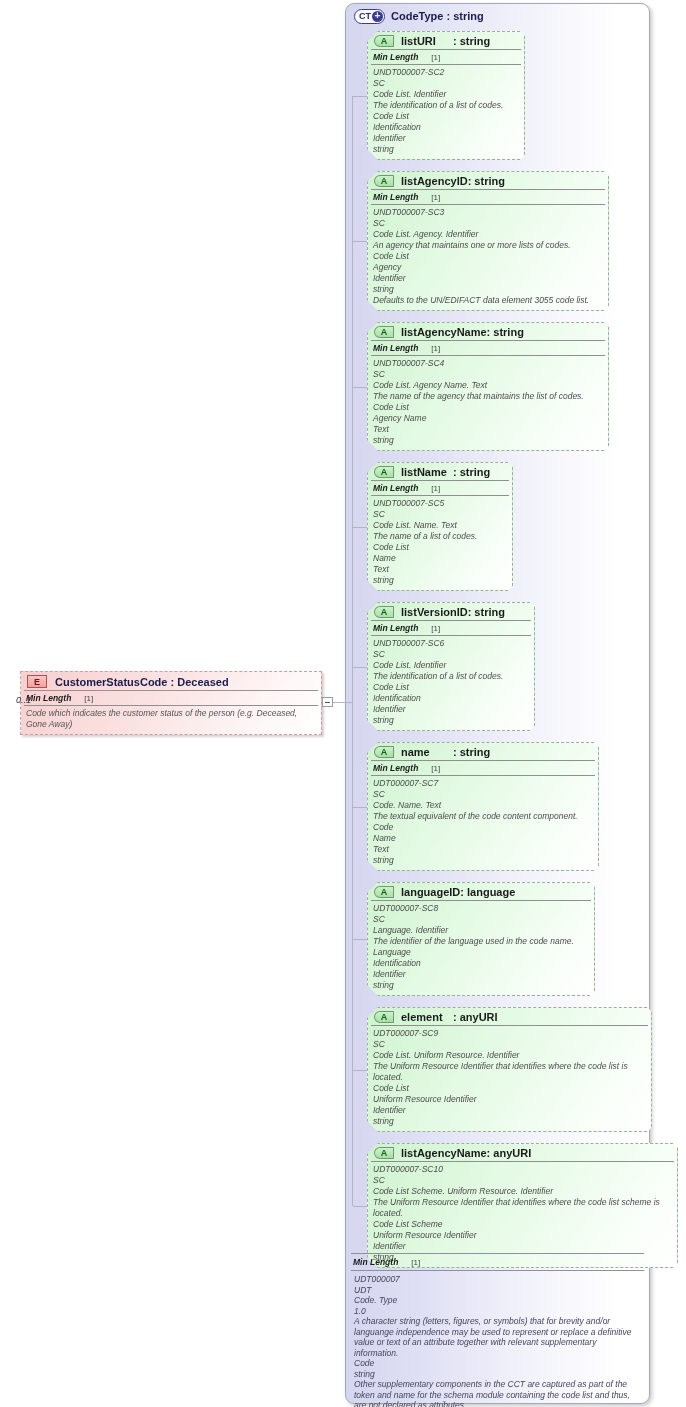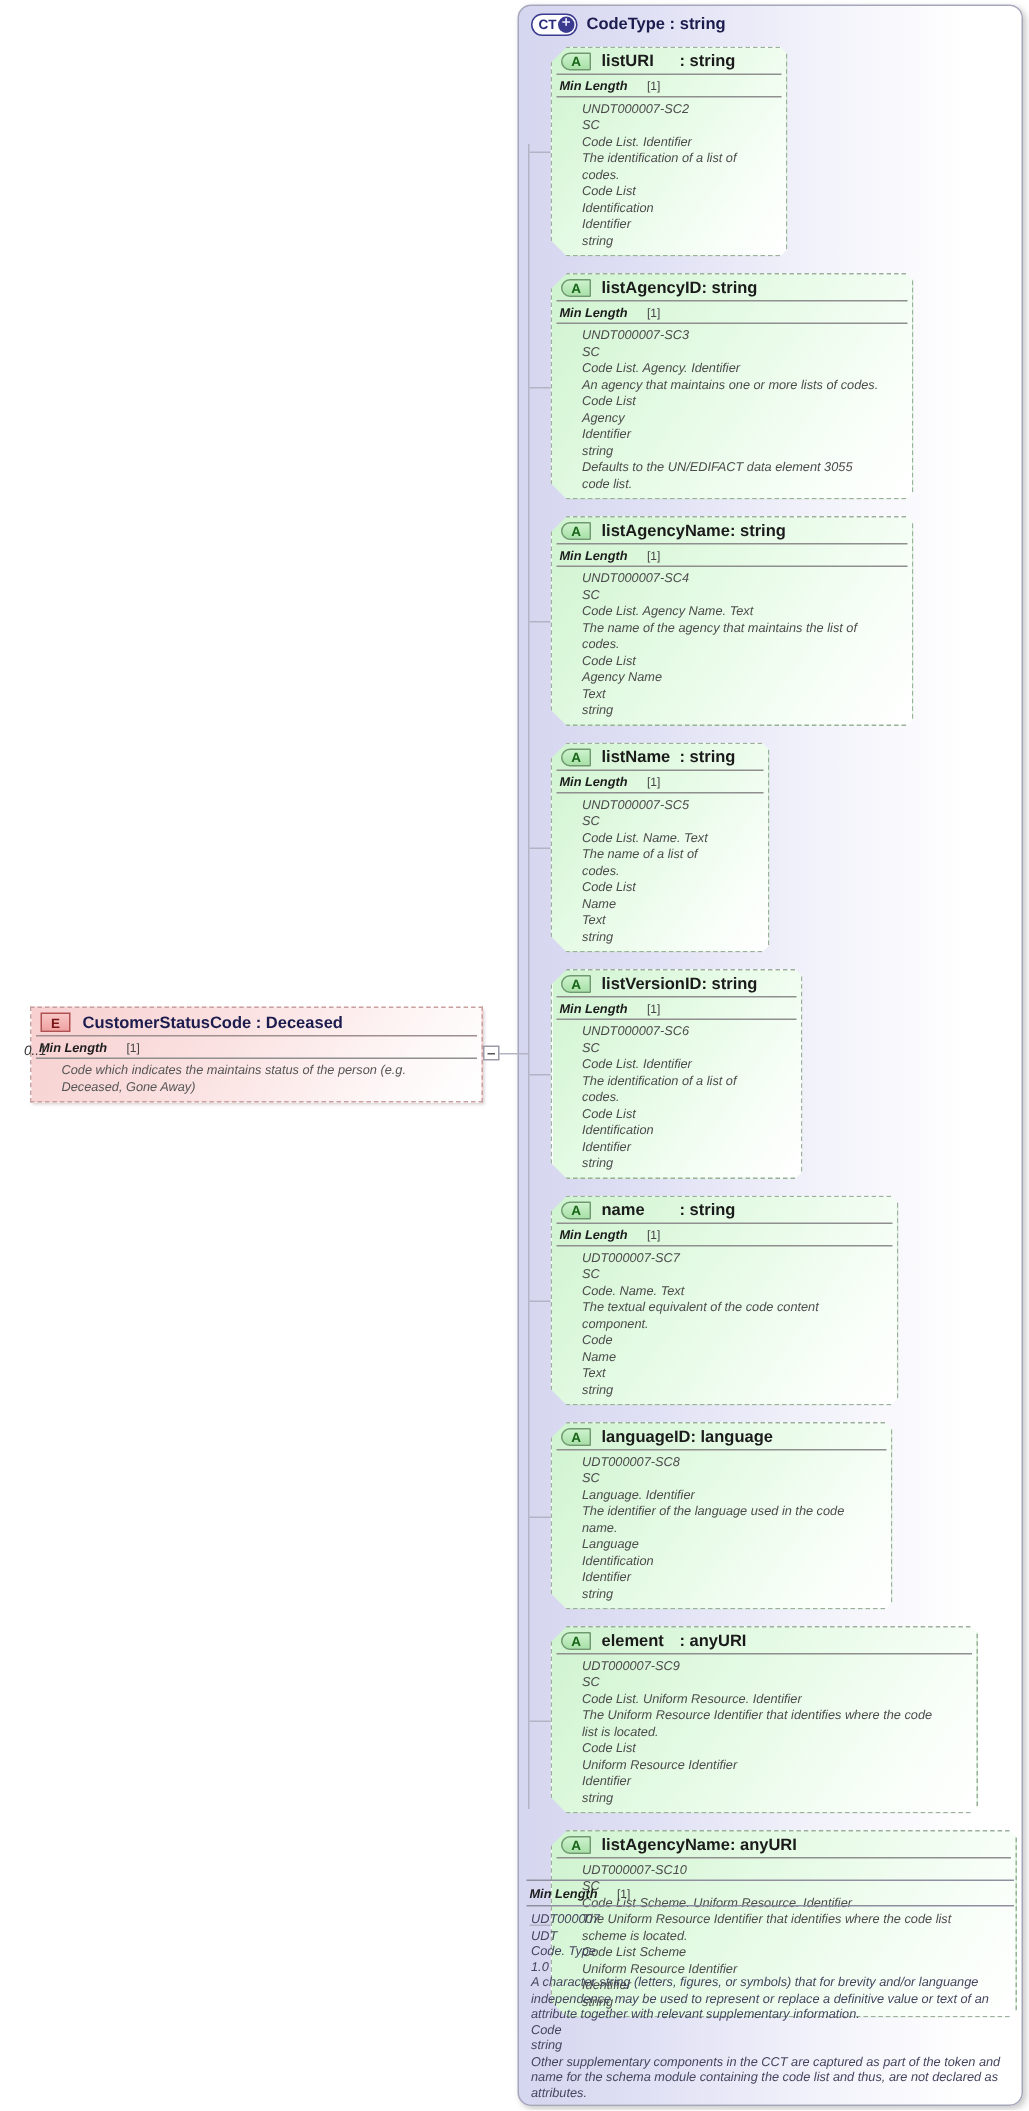--- a/index.html
+++ b/index.html
@@ -3,21 +3,21 @@
 <meta charset="utf-8">
 <style>
   html,body{margin:0;padding:0;background:#fff;}
   *{box-sizing:border-box;}
   .canvas{
     position:relative;width:686px;height:1407px;background:#ffffff;overflow:hidden;
     font-family:"Liberation Sans",sans-serif;color:#222;
   }
   
   .ct-box{
-    position:absolute;left:345px;top:3px;width:337px;height:1401px;
+    position:absolute;left:345px;top:3px;width:305px;height:1401px;
     border:1px solid #a6a6bb;border-radius:9px;
     background:linear-gradient(to right,#d5d6ef 0%,#dfe0f4 25%,#f0f0fa 55%,#ffffff 90%);
     box-shadow:2px 2px 4px rgba(0,0,0,.22);
   }
   .ct-header{display:flex;align-items:center;gap:6px;padding:5px 8px;height:24px;}
   .ct-icon{
     display:inline-flex;align-items:center;height:15px;padding:0 1px 0 4px;
     border:1.5px solid #3b3b8f;border-radius:8px;background:#fdfdff;
     font-size:9px;font-weight:bold;color:#2a2a7a;line-height:12px;
   }
@@ -54,21 +54,21 @@
   }
   .attr-name{min-width:52px;font-size:11px;font-weight:bold;color:#1a1a1a;}
   .attr-type{font-size:11px;font-weight:bold;color:#1a1a1a;}
   .facet-row{
     margin:0 3px;padding:2px 2px 2px;border-bottom:1px solid #8f8f8f;
     display:flex;align-items:baseline;
   }
   .facet-name{font-size:8.5px;font-weight:bold;font-style:italic;color:#1c1c1c;}
   .facet-value{font-size:8px;color:#444;margin-left:13px;}
   .annotation{
-    padding:2px 20px 4px;font-size:8.5px;line-height:11px;font-style:italic;color:#4c4c4c;
+    padding:2px 5px 4px;font-size:8.5px;line-height:11px;font-style:italic;color:#4c4c4c;
     white-space:pre-line;
   }
   
   .bottom-section{position:absolute;left:5px;right:5px;top:1249px;}
   .bottom-facet{
     border-top:1px solid #8f8f9f;border-bottom:1px solid #8f8f9f;
     padding:3px 2px;display:flex;align-items:baseline;
   }
   .bottom-doc{
     padding:3px 3px 0;font-size:8.5px;line-height:10.5px;font-style:italic;color:#45455f;
@@ -324,21 +324,21 @@
 
   <div class="element-box">
     <div class="title-row">
       <span class="e-icon">E</span>
       <span class="el-title">CustomerStatusCode : Deceased</span>
     </div>
     <div class="facet-row">
       <span class="facet-name">Min Length</span>
       <span class="facet-value">[1]</span>
     </div>
-    <div class="annotation el-desc">Code which indicates the maintains status of the person (e.g. Deceased, Gone Away)</div>
+    <div class="annotation el-desc">Code which indicates the customer status of the person (e.g. Deceased, Gone Away)</div>
   </div>
 
   <div class="cardinality">0..1</div>
   <div class="conn-h"></div>
   <div class="collapse-toggle"></div>
   <div class="spine" id="spine" style="top: 95.5px; height: 1110px;"></div>
 
 </div>
 
 </body></html>

